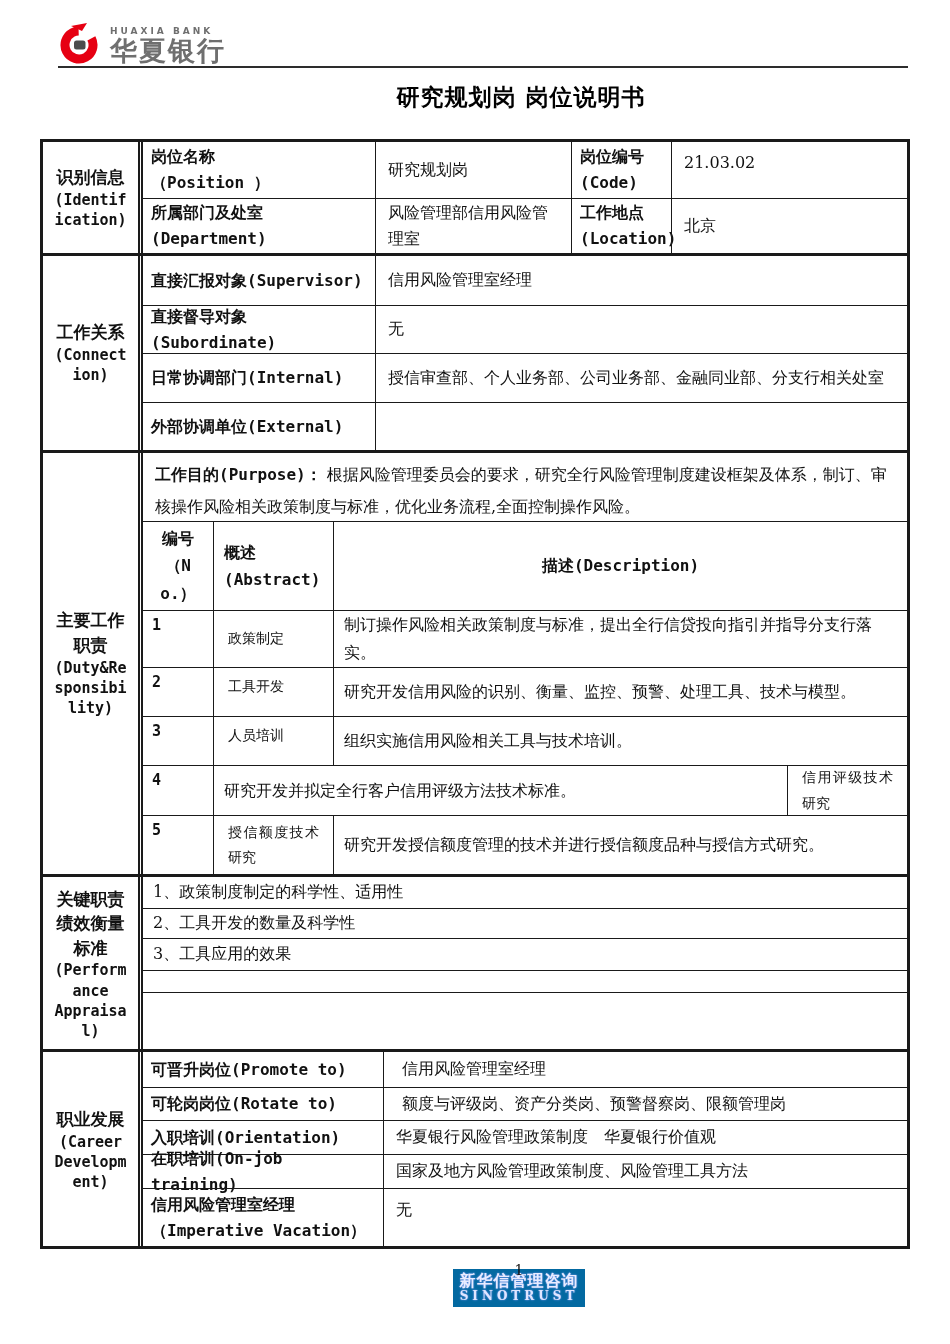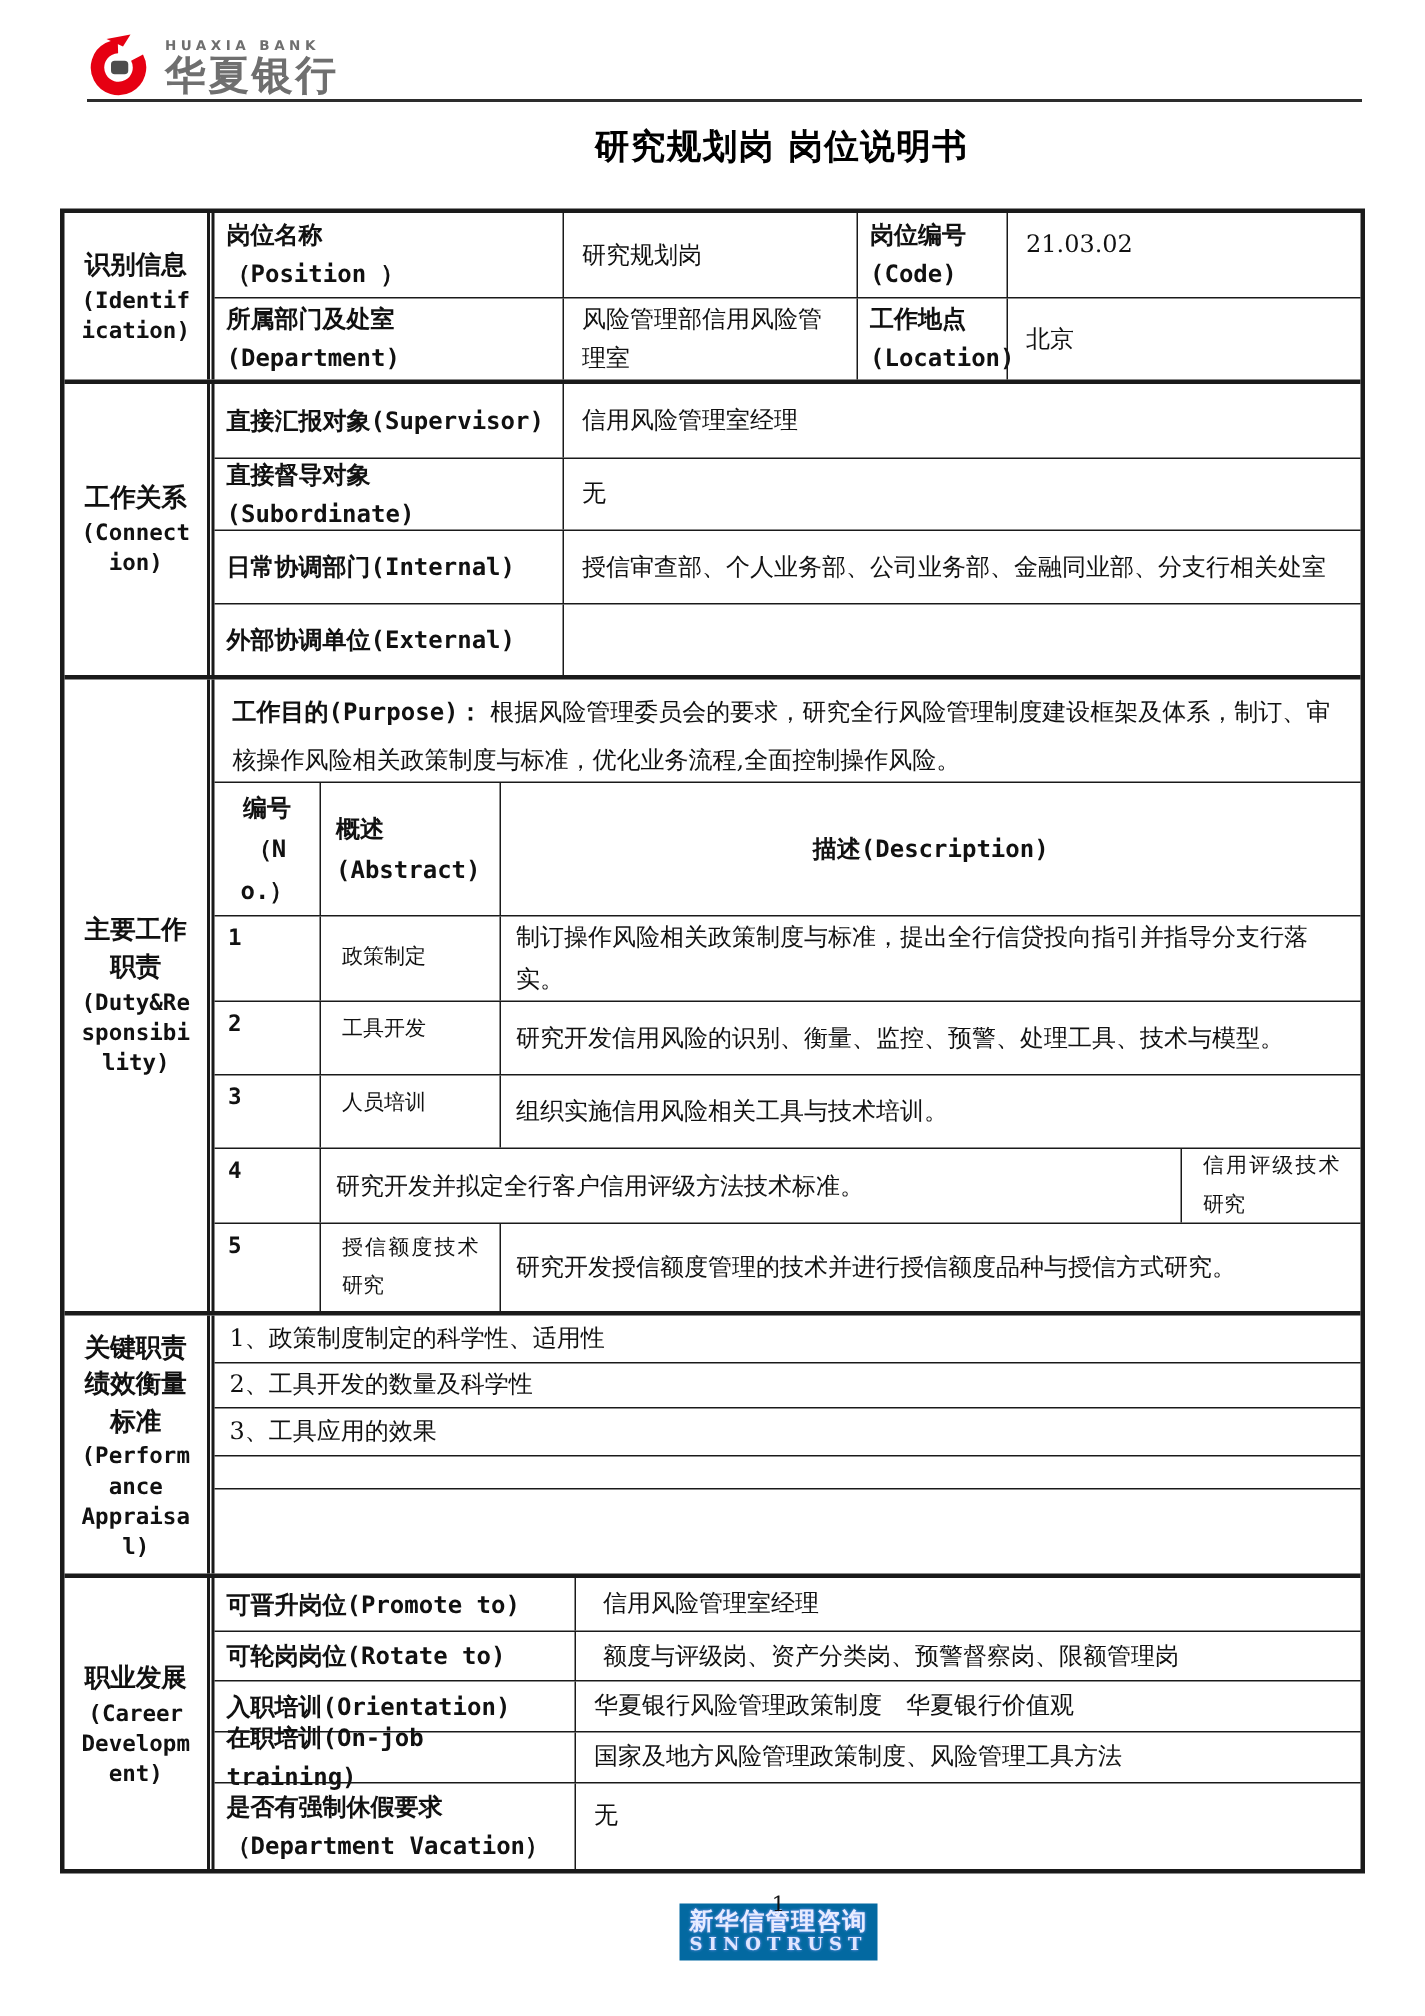--- a/index.html
+++ b/index.html
@@ -266,21 +266,21 @@
         </div>
         <div class="row" style="height:34px">
           <div class="cell lab w-career">入职培训(Orientation)</div>
           <div class="cell val w-flex">华夏银行风险管理政策制度　华夏银行价值观</div>
         </div>
         <div class="row" style="height:34px">
           <div class="cell lab w-career">在职培训(On-job training)</div>
           <div class="cell val w-flex">国家及地方风险管理政策制度、风险管理工具方法</div>
         </div>
         <div class="row" style="height:58px">
-          <div class="cell lab w-career">是否有强制休假要求（Department Vacation）</div>
+          <div class="cell lab w-career">信用风险管理室经理（Imperative Vacation）</div>
           <div class="cell val w-flex topalign">无</div>
         </div>
       </div>
     </div>
 
   </div>
 </div>
 
 <div class="footer">
   <span class="page-num">1</span>

